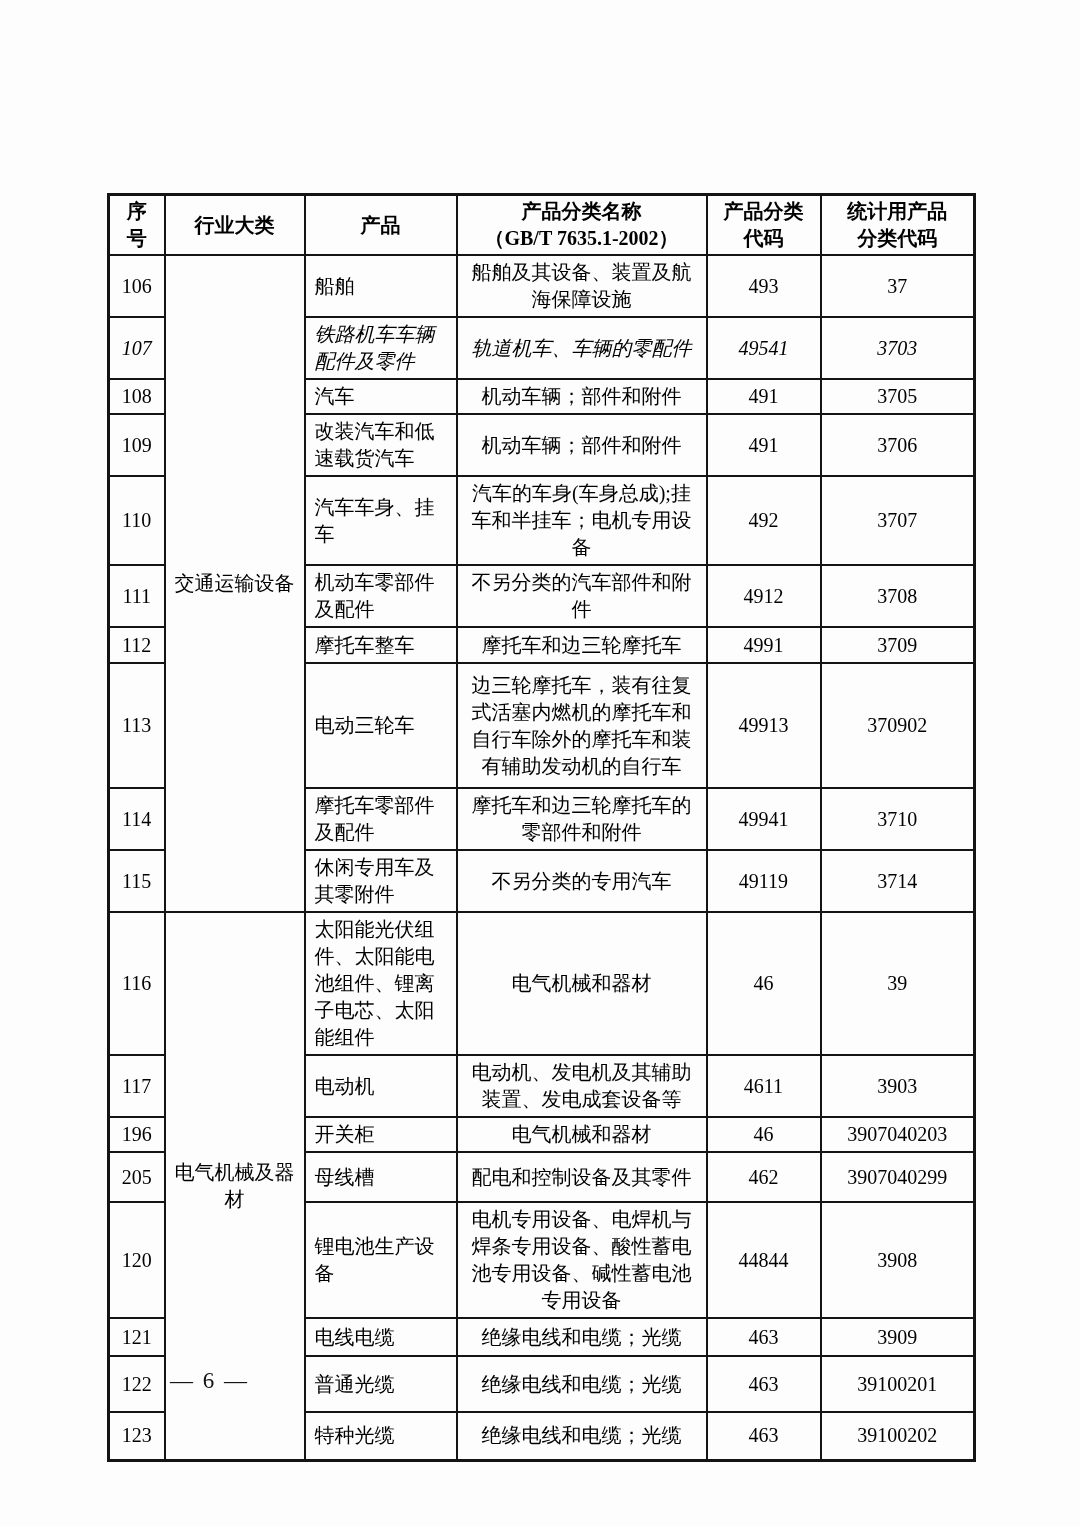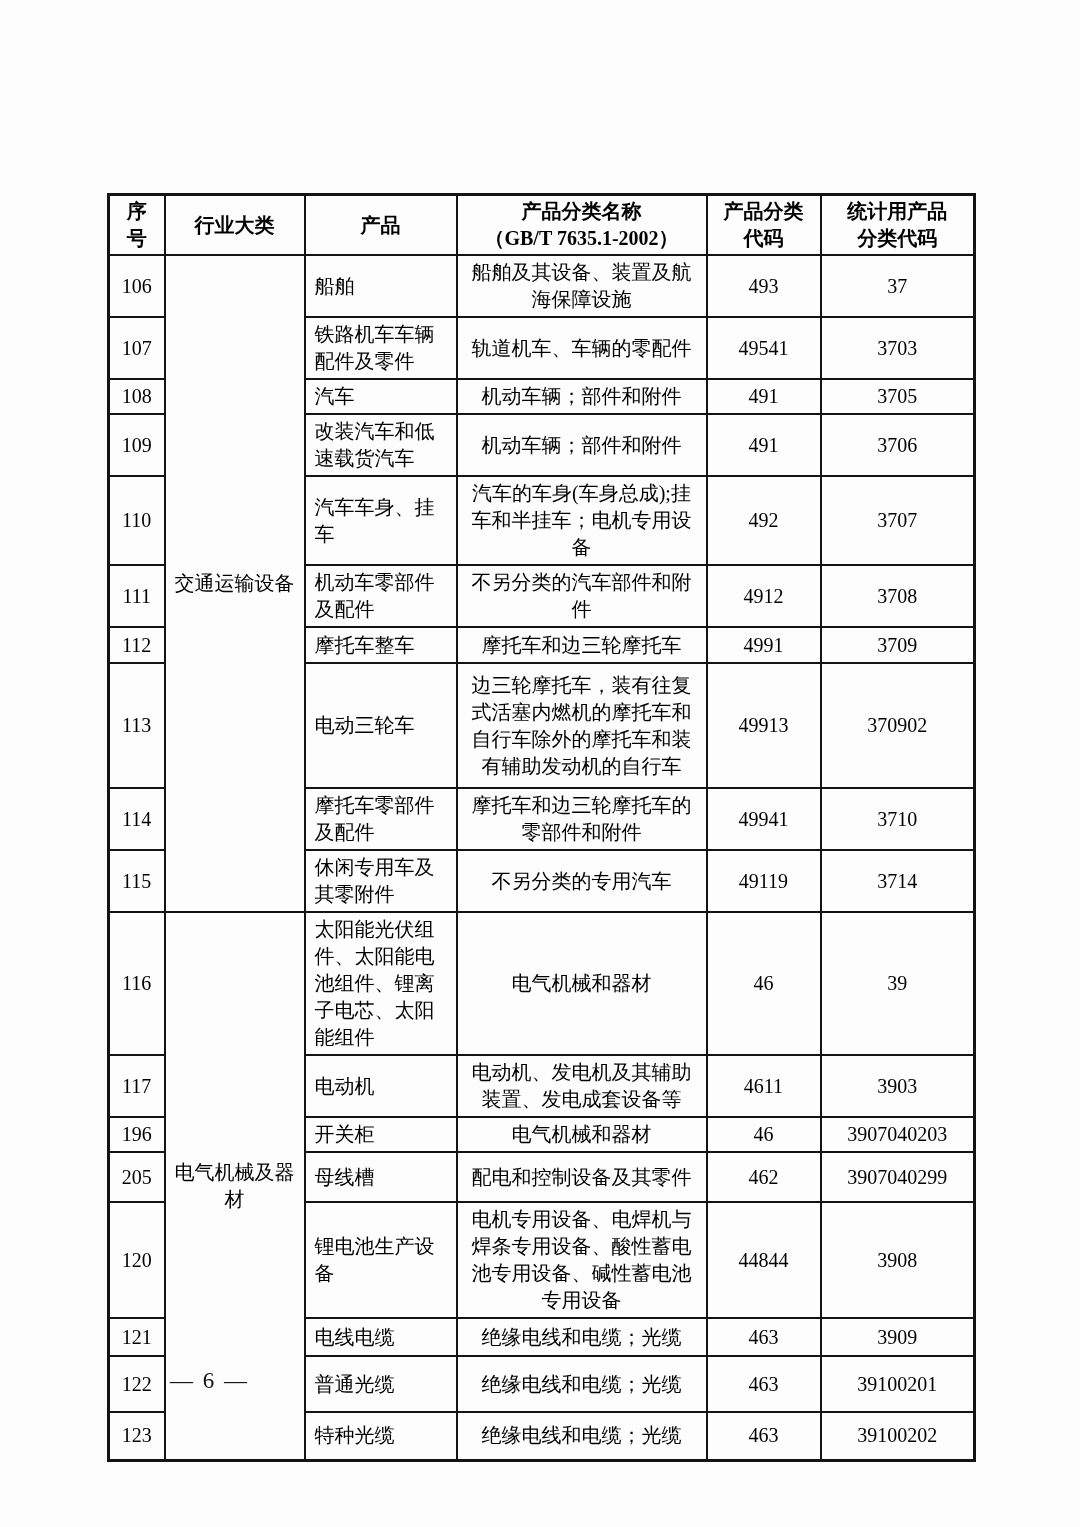--- a/index.html
+++ b/index.html
@@ -41,21 +41,21 @@
     white-space: pre-line;
     padding: 2px 4px;
   }
   .class-table td.cell-product {
     text-align: left;
     padding-left: 9px;
     padding-right: 6px;
   }
   .class-table thead tr { height: 57px; }
   #table-body tr:nth-child(1)  { height: 52px; }
-  #table-body tr:nth-child(2)  { height: 53px; }
+  #table-body tr:nth-child(2)  { height: 53px; font-style: italic; }
   #table-body tr:nth-child(3)  { height: 24px; margin-left: 43px; }
   #table-body tr:nth-child(4)  { height: 50px; }
   #table-body tr:nth-child(5)  { height: 78px; }
   #table-body tr:nth-child(6)  { height: 52px; }
   #table-body tr:nth-child(7)  { height: 36px; }
   #table-body tr:nth-child(8)  { height: 125px; }
   #table-body tr:nth-child(9)  { height: 60px; }
   #table-body tr:nth-child(10) { height: 55px; padding-left: 48px; }
   #table-body tr:nth-child(11) { height: 137px; }
   #table-body tr:nth-child(12) { height: 53px; margin-top: 12px; }

